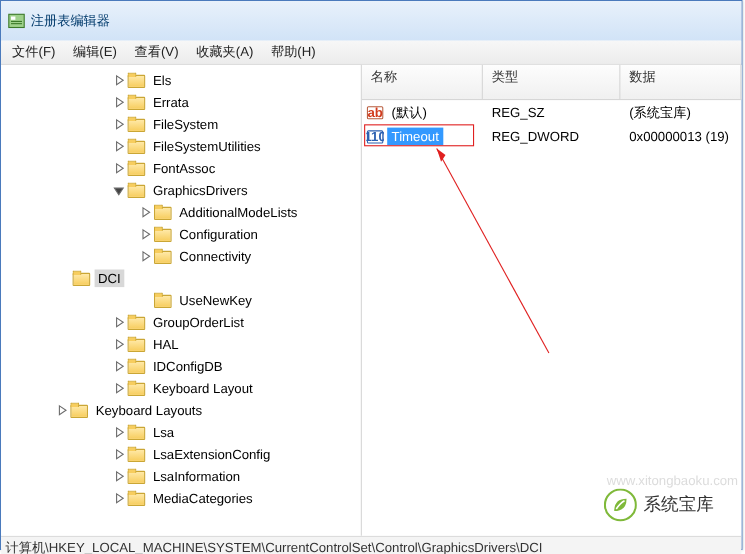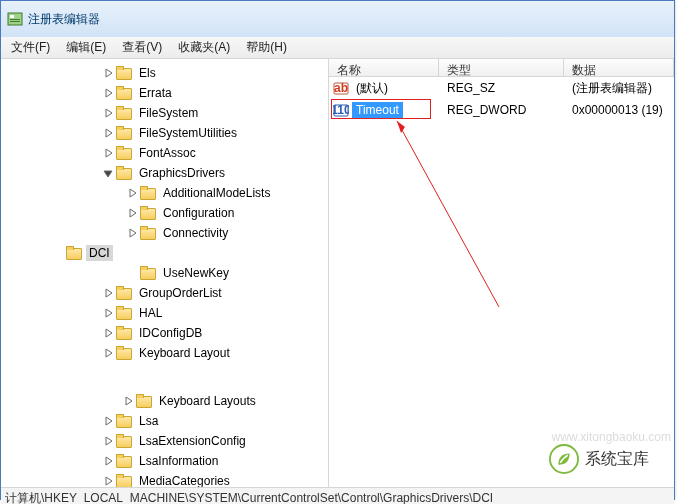--- a/index.html
+++ b/index.html
@@ -18,21 +18,21 @@
 .tree::-webkit-scrollbar-thumb{background:linear-gradient(#d6e5f5,#bcd4ee);border:1px solid #8fb4dc;border-radius:2px;}
 .node{display:flex;align-items:center;height:20px;padding-right:6px;}
 .tw{width:14px;height:14px;display:flex;align-items:center;justify-content:center;margin-right:1px;color:#6b6b6b;flex-shrink:0;}
 .tw.open{color:#333;}
 .fld{width:16px;height:14px;margin-right:4px;flex-shrink:0;position:relative;}
 .fld::before{content:"";position:absolute;left:0;top:2px;width:14px;height:10px;background:linear-gradient(#ffe9a8,#f7cd5e);border:1px solid #caa635;border-radius:1px;}
 .fld::after{content:"";position:absolute;left:0;top:0;width:6px;height:3px;background:#f7cd5e;border:1px solid #caa635;border-bottom:none;border-radius:1px 1px 0 0;}
 .nlabel{color:#000;padding:1px 3px;}
 .nlabel.sel{background:#d8d8d8;color:#000;}
 .listpane{flex:1;display:flex;flex-direction:column;background:#fff;}
-.header{height:18px;background:linear-gradient(#fdfdfd,#f0f0f0);border-bottom:1px solid #d6d6d6;display:flex;}
+.header{height:32px;background:linear-gradient(#fdfdfd,#f0f0f0);border-bottom:1px solid #d6d6d6;display:flex;}
 .header .col{border-right:1px solid #d6d6d6;padding:3px 8px;color:#333;}
 .rows{flex:1;position:relative;}
 .row{display:flex;align-items:center;height:22px;}
 .row .c1{width:110px;display:flex;align-items:center;padding-left:4px;gap:3px;}
 .row .c2{width:125px;padding-left:8px;}
 .row .c3{flex:1;padding-left:8px;}
 .vicon{width:16px;height:16px;flex-shrink:0;}
 .vlabel{padding:1px 4px;}
 .vlabel.sel{background:#3399ff;color:#fff;}
 .redbox{position:absolute;left:2px;top:22px;width:100px;height:20px;border:1px solid #e02020;pointer-events:none;}
@@ -192,21 +192,21 @@
           </div>
           <div class="node" style="padding-left: 100px;">
             <span class="tw ">
               <svg width="12" height="12">
                 <polygon points="4,2 10,6 4,10" fill="none" stroke="#6b6b6b" stroke-width="1"></polygon>
               </svg>
             </span>
             <span class="fld"></span>
             <span class="nlabel">Keyboard Layout</span>
           </div>
-          <div class="node" style="padding-left: 120px; margin-top: 28px;">
+          <div class="node" style="padding-left: 48px;">
             <span class="tw ">
               <svg width="12" height="12">
                 <polygon points="4,2 10,6 4,10" fill="none" stroke="#6b6b6b" stroke-width="1"></polygon>
               </svg>
             </span>
             <span class="fld"></span>
             <span class="nlabel">Keyboard Layouts</span>
           </div>
           <div class="node" style="padding-left: 100px;">
             <span class="tw ">
@@ -256,21 +256,21 @@
       <div class="rows" id="rows">
         <div class="row">
             <div class="c1" style="width:110px">
               <span class="vicon"><svg width="16" height="16">
                   <rect x="1" y="3" width="14" height="11" rx="1" fill="#fff" stroke="#b85c3e"></rect>
                   <text x="8" y="12" font-size="8" text-anchor="middle" fill="#d23c1e" font-weight="bold">ab</text>
                 </svg></span>
               <span class="vlabel">(默认)</span>
             </div>
             <div class="c2" style="width:125px">REG_SZ</div>
-            <div class="c3">(注册表编辑器)</div>
+            <div class="c3">(系统宝库)</div>
           </div>
           <div class="row">
             <div class="c1" style="width:110px">
               <span class="vicon"><svg width="16" height="16">
                   <rect x="1" y="3" width="14" height="11" rx="1" fill="#fff" stroke="#2a5fb0"></rect>
                   <text x="8" y="12" font-size="7" text-anchor="middle" fill="#2a5fb0" font-weight="bold">110</text>
                 </svg></span>
               <span class="vlabel sel">Timeout</span>
             </div>
             <div class="c2" style="width:125px">REG_DWORD</div>

